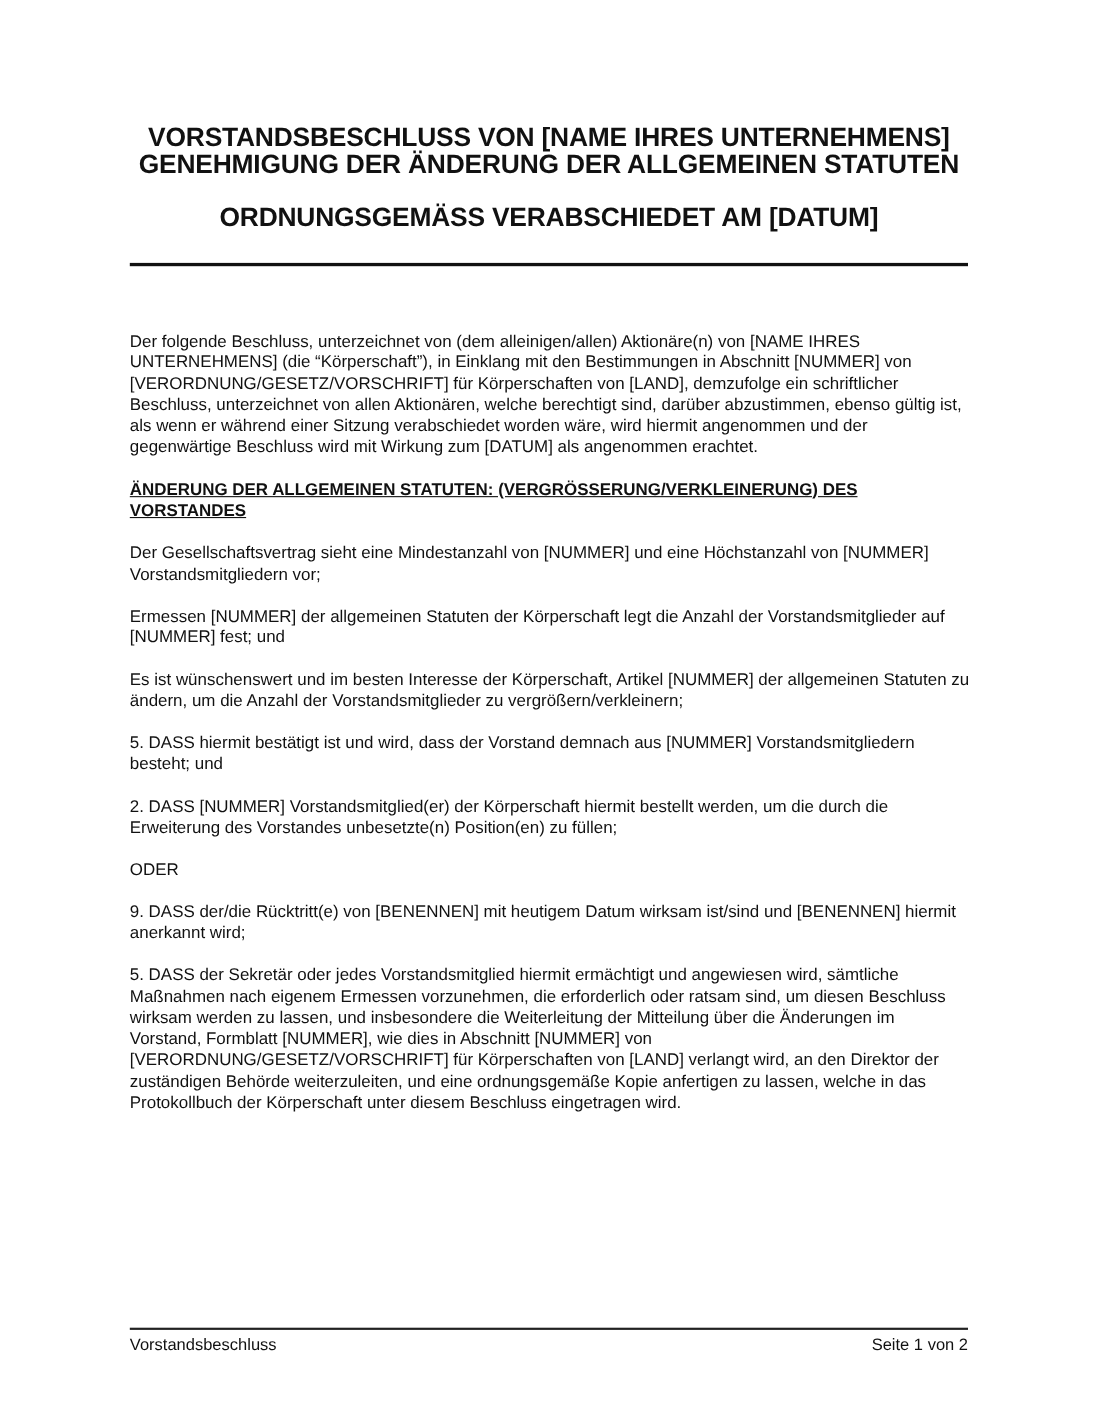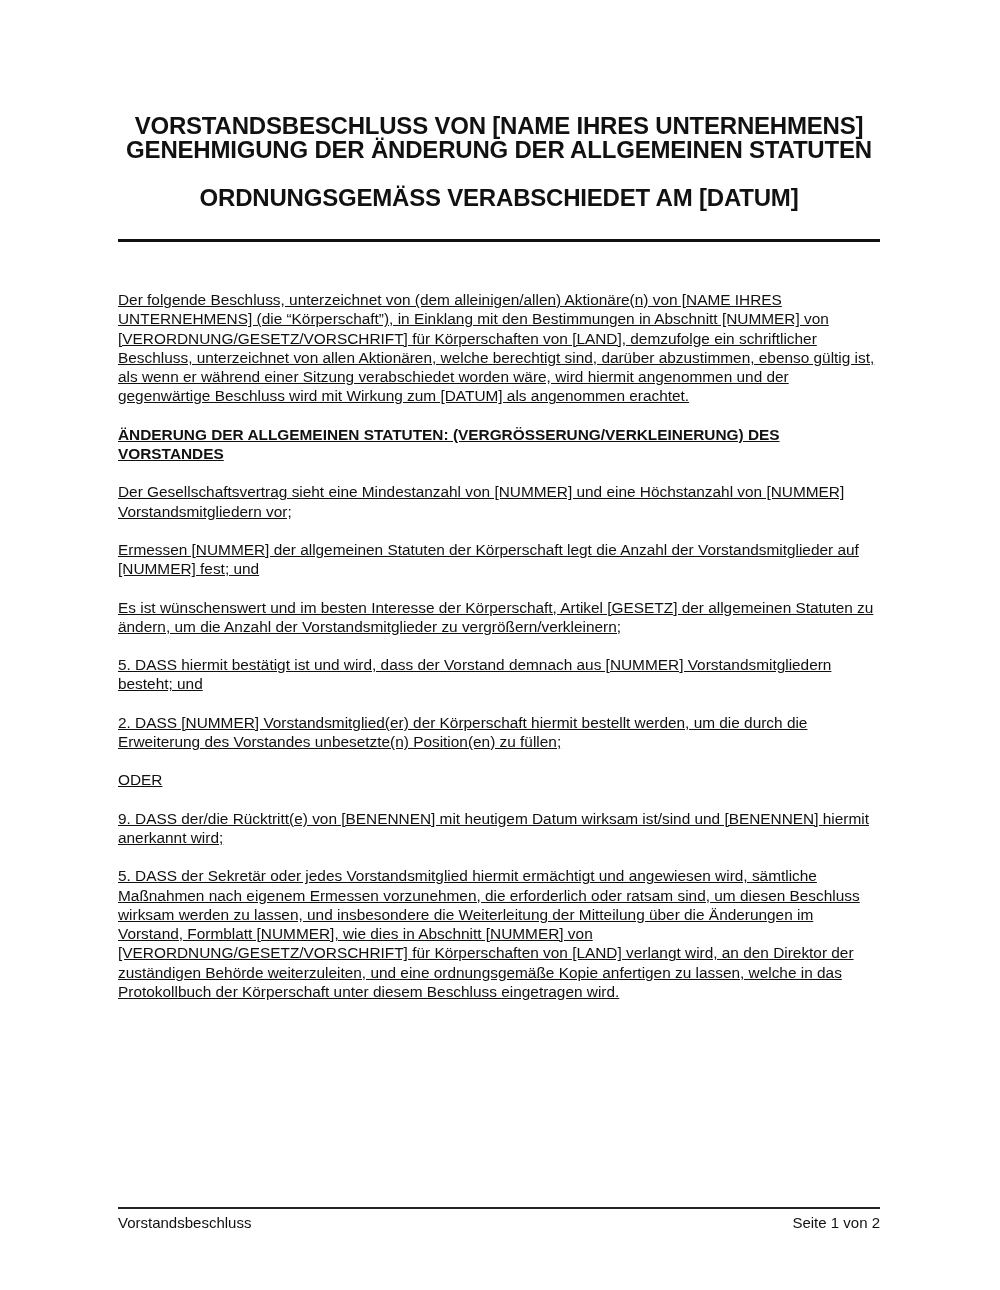--- a/index.html
+++ b/index.html
@@ -9,21 +9,21 @@
   }
   .title-block { position: absolute; left: 118px; width: 762px; top: 114px; text-align: center; }
   .title-line {
     font-weight: bold; font-size: 24px; line-height: 24px; letter-spacing: -0.2px;
   }
   .title-gap { height: 24px; }
   .rule-top {
     position: absolute; left: 118px; width: 762px; top: 239px; height: 3px; background: #111;
   }
   .content { position: absolute; left: 118px; width: 764px; top: 285px; font-size: 15.4px; line-height: 19.3px; }
-  .content p { margin: 5px 0 19px 0; text-decoration: underline; }
+  .content p { margin: 16px 0 19px 0; }
   .section-heading {
     font-weight: bold; text-decoration: underline; margin: 16px 0 19px 0;
   }
   .footer-rule {
     position: absolute; left: 118px; width: 762px; top: 1207px; height: 2px; background: #222;
   }
   .footer { position: absolute; left: 118px; width: 762px; top: 1214px; font-size: 15px; display: flex; justify-content: space-between; }
 </style>
 </head>
 <body>
@@ -35,21 +35,21 @@
   <div class="title-line">ORDNUNGSGEMÄSS VERABSCHIEDET AM [DATUM]</div>
 </div>
 
 <div class="rule-top"></div>
 
 <div class="content">
   <p>Der folgende Beschluss, unterzeichnet von (dem alleinigen/allen) Aktionäre(n) von [NAME IHRES UNTERNEHMENS] (die “Körperschaft”), in Einklang mit den Bestimmungen in Abschnitt [NUMMER] von [VERORDNUNG/GESETZ/VORSCHRIFT] für Körperschaften von [LAND], demzufolge ein schriftlicher Beschluss, unterzeichnet von allen Aktionären, welche berechtigt sind, darüber abzustimmen, ebenso gültig ist, als wenn er während einer Sitzung verabschiedet worden wäre, wird hiermit angenommen und der gegenwärtige Beschluss wird mit Wirkung zum [DATUM] als angenommen erachtet.</p>
   <p class="section-heading">ÄNDERUNG DER ALLGEMEINEN STATUTEN: (VERGRÖSSERUNG/VERKLEINERUNG) DES VORSTANDES</p>
   <p>Der Gesellschaftsvertrag sieht eine Mindestanzahl von [NUMMER] und eine Höchstanzahl von [NUMMER] Vorstandsmitgliedern vor;</p>
   <p>Ermessen [NUMMER] der allgemeinen Statuten der Körperschaft legt die Anzahl der Vorstandsmitglieder auf [NUMMER] fest; und</p>
-  <p>Es ist wünschenswert und im besten Interesse der Körperschaft, Artikel [GESETZ] der allgemeinen Statuten zu ändern, um die Anzahl der Vorstandsmitglieder zu vergrößern/verkleinern;</p>
+  <p>Es ist wünschenswert und im besten Interesse der Körperschaft, Artikel [NUMMER] der allgemeinen Statuten zu ändern, um die Anzahl der Vorstandsmitglieder zu vergrößern/verkleinern;</p>
   <p>5. DASS hiermit bestätigt ist und wird, dass der Vorstand demnach aus [NUMMER] Vorstandsmitgliedern besteht; und</p>
   <p>2. DASS [NUMMER] Vorstandsmitglied(er) der Körperschaft hiermit bestellt werden, um die durch die Erweiterung des Vorstandes unbesetzte(n) Position(en) zu füllen;</p>
   <p>ODER</p>
   <p>9. DASS der/die Rücktritt(e) von [BENENNEN] mit heutigem Datum wirksam ist/sind und [BENENNEN] hiermit anerkannt wird;</p>
   <p>5. DASS der Sekretär oder jedes Vorstandsmitglied hiermit ermächtigt und angewiesen wird, sämtliche Maßnahmen nach eigenem Ermessen vorzunehmen, die erforderlich oder ratsam sind, um diesen Beschluss wirksam werden zu lassen, und insbesondere die Weiterleitung der Mitteilung über die Änderungen im Vorstand, Formblatt [NUMMER], wie dies in Abschnitt [NUMMER] von [VERORDNUNG/GESETZ/VORSCHRIFT] für Körperschaften von [LAND] verlangt wird, an den Direktor der zuständigen Behörde weiterzuleiten, und eine ordnungsgemäße Kopie anfertigen zu lassen, welche in das Protokollbuch der Körperschaft unter diesem Beschluss eingetragen wird.</p>
 </div>
 
 <div class="footer-rule"></div>
 <div class="footer">
   <span>Vorstandsbeschluss</span>

